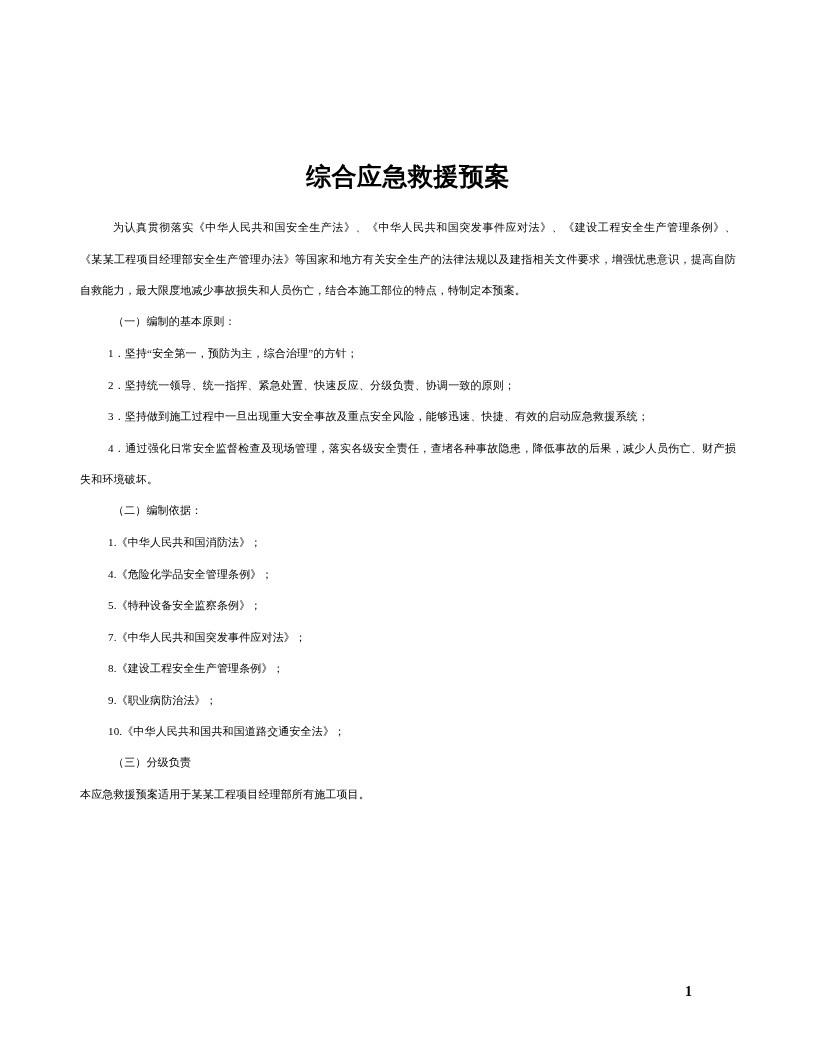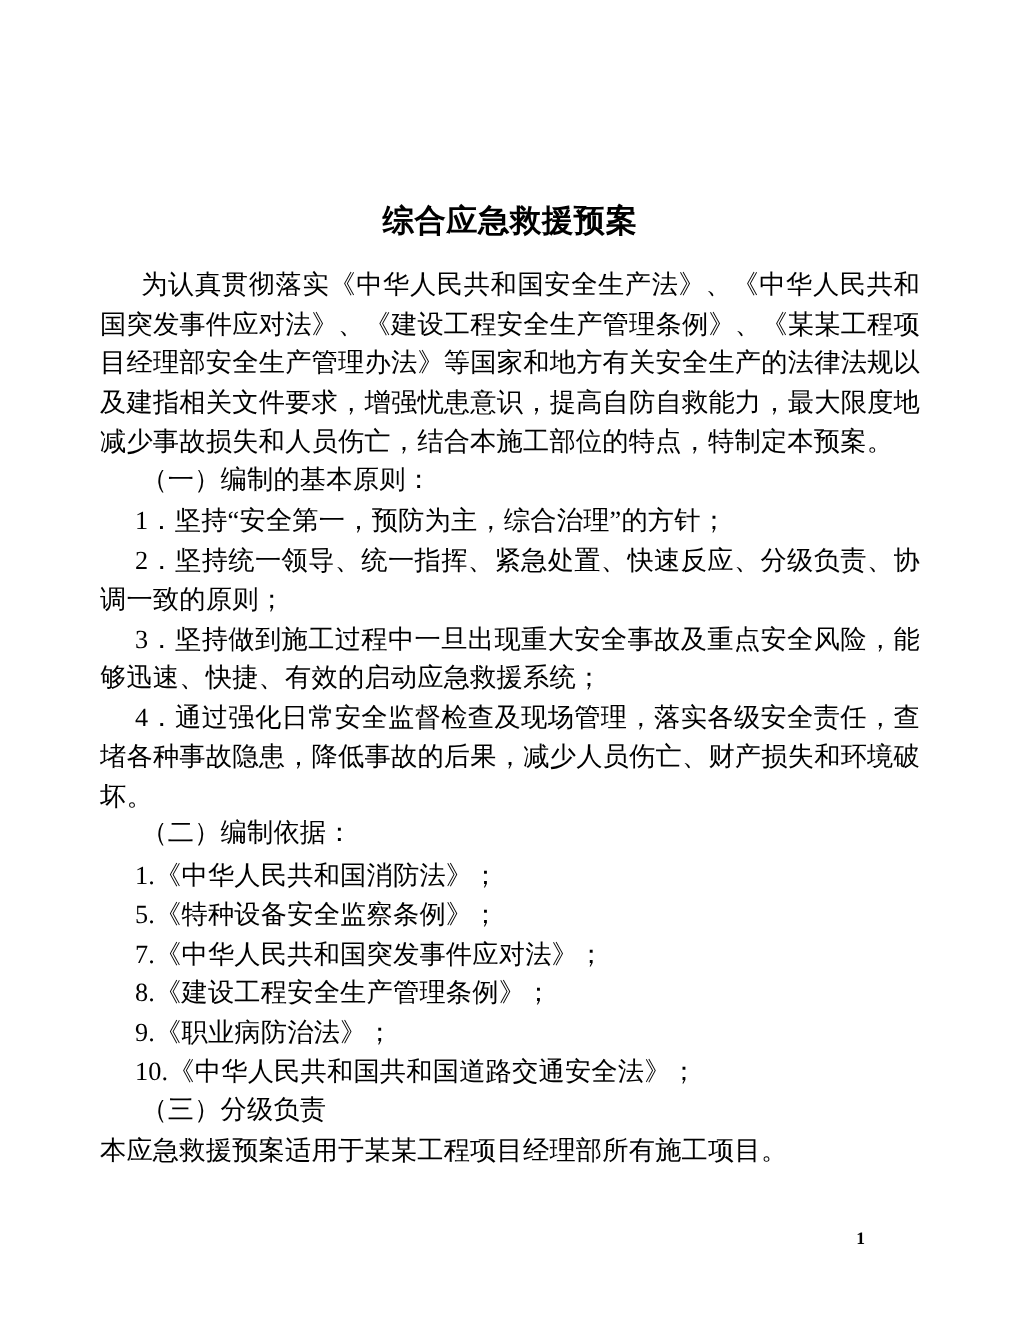--- a/index.html
+++ b/index.html
@@ -40,21 +40,21 @@
   }
 
   .body-block {
     position: absolute;
     left: 80px;
     top: 212px;
     width: 656px;
   }
 
   .para {
-    font-size: 21px;
+    font-size: 11px;
     line-height: 31.5px;
     text-align: justify;
     text-justify: inter-ideograph;
     margin: 0;
     letter-spacing: 0.15px;
   }
 
   
   .para.indent2 {
     text-indent: 33px;
@@ -112,20 +112,21 @@
     <p class="para item-wrap">3．坚持做到施工过程中一旦出现重大安全事故及重点安全风险，能够迅速、快捷、有效的启动应急救援系统；</p>
 
     <p class="para item-wrap">4．通过强化日常安全监督检查及现场管理，落实各级安全责任，查堵各种事故隐患，降低事故的后果，减少人员伤亡、财产损失和环境破坏。</p>
 
     <p class="para section-head">（二）编制依据：</p>
 
 
 
     <p class="para item">1.《中华人民共和国消防法》；</p>
 
+    <p class="para item">4.《危险化学品安全管理条例》；</p>
 
     <p class="para item">5.《特种设备安全监察条例》；</p>
 
 
     <p class="para item">7.《中华人民共和国突发事件应对法》；</p>
 
     <p class="para item">8.《建设工程安全生产管理条例》；</p>
 
     <p class="para item">9.《职业病防治法》；</p>
 

